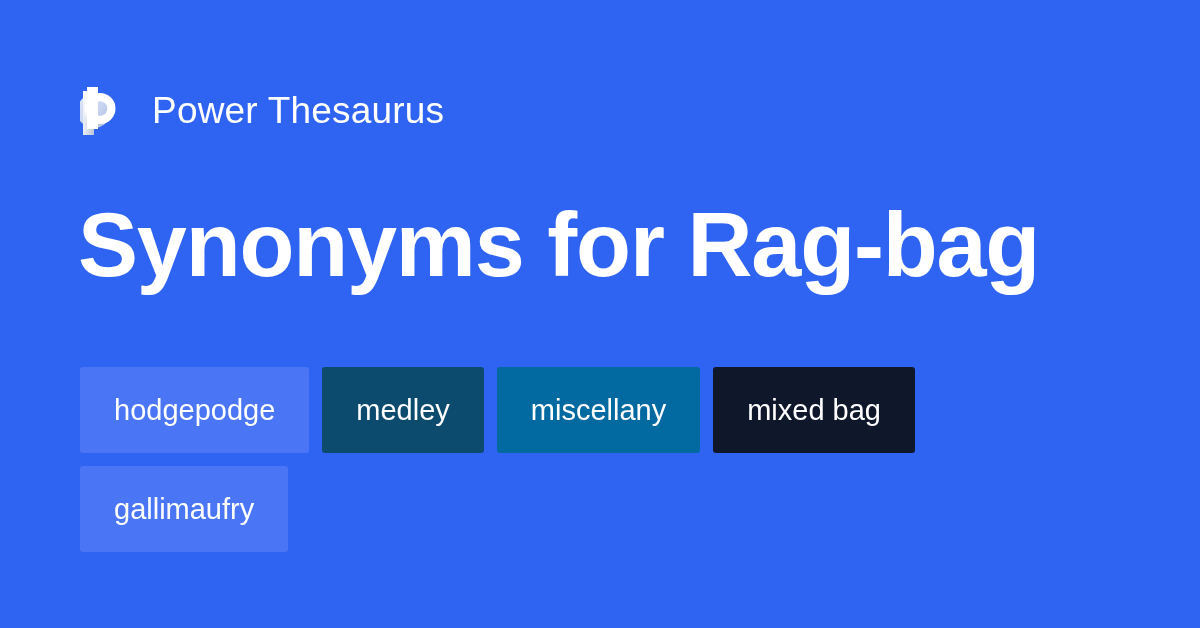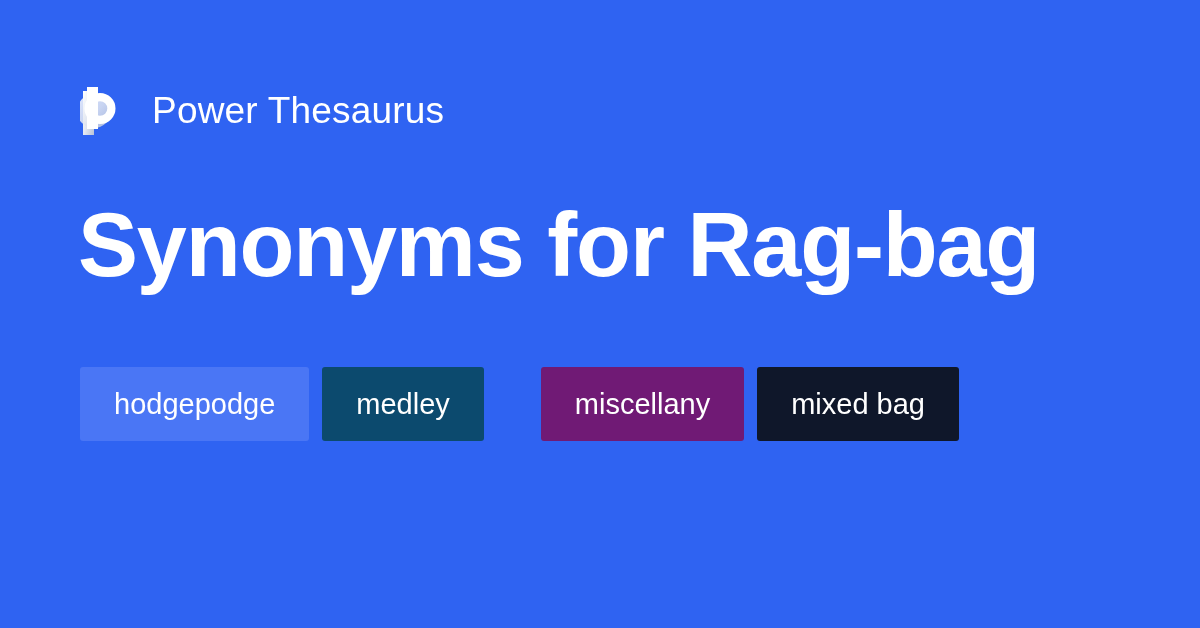--- a/index.html
+++ b/index.html
@@ -69,21 +69,21 @@
     top: 367px;
     width: 1040px;
     display: flex;
     flex-wrap: wrap;
     gap: 13px 13px;
     align-content: flex-start;
   }
   .chip {
     background: #4a76f5;
     border-radius: 3px;
-    height: 74px;
+    height: 86px;
     box-sizing: border-box;
     display: flex;
     align-items: center;
     justify-content: center;
     padding: 0 34px;
     color: #ffffff;
     font-size: 29px;
     font-weight: 400;
     line-height: 1;
     white-space: nowrap;
@@ -112,17 +112,18 @@
       <path d="M20 8 a15.5 15.5 0 1 1 0 31 a15.5 15.5 0 1 1 0 -31 Z M20 16.2 a7.3 7.3 0 1 0 0 14.6 a7.3 7.3 0 1 0 0 -14.6 Z" fill="#ffffff" fill-rule="evenodd"></path>
     </svg>
     <span class="brand-name">Power Thesaurus</span>
   </div>
 
   <h1 class="headline">Synonyms for Rag-bag</h1>
 
   <div class="chips">
       <div class="chip" style="background: rgb(74, 118, 245); color: rgb(255, 255, 255);">hodgepodge</div>
       <div class="chip" style="background: #0c4a6e; color: rgb(255, 255, 255);">medley</div>
-      <div class="chip" style="background: #701a75; color: rgb(255, 255, 255); margin-left: 44px;">miscellany</div>
+      <div class="chip" style="background: #0369a1; color: rgb(255, 255, 255);">miscellany</div>
       <div class="chip" style="background: #0f172a; color: rgb(255, 255, 255); text-align: right;">mixed bag</div>
+      <div class="chip" style="background: rgb(74, 118, 245); color: rgb(255, 255, 255);">gallimaufry</div>
     </div>
 
 </div>
 
 </body></html>

